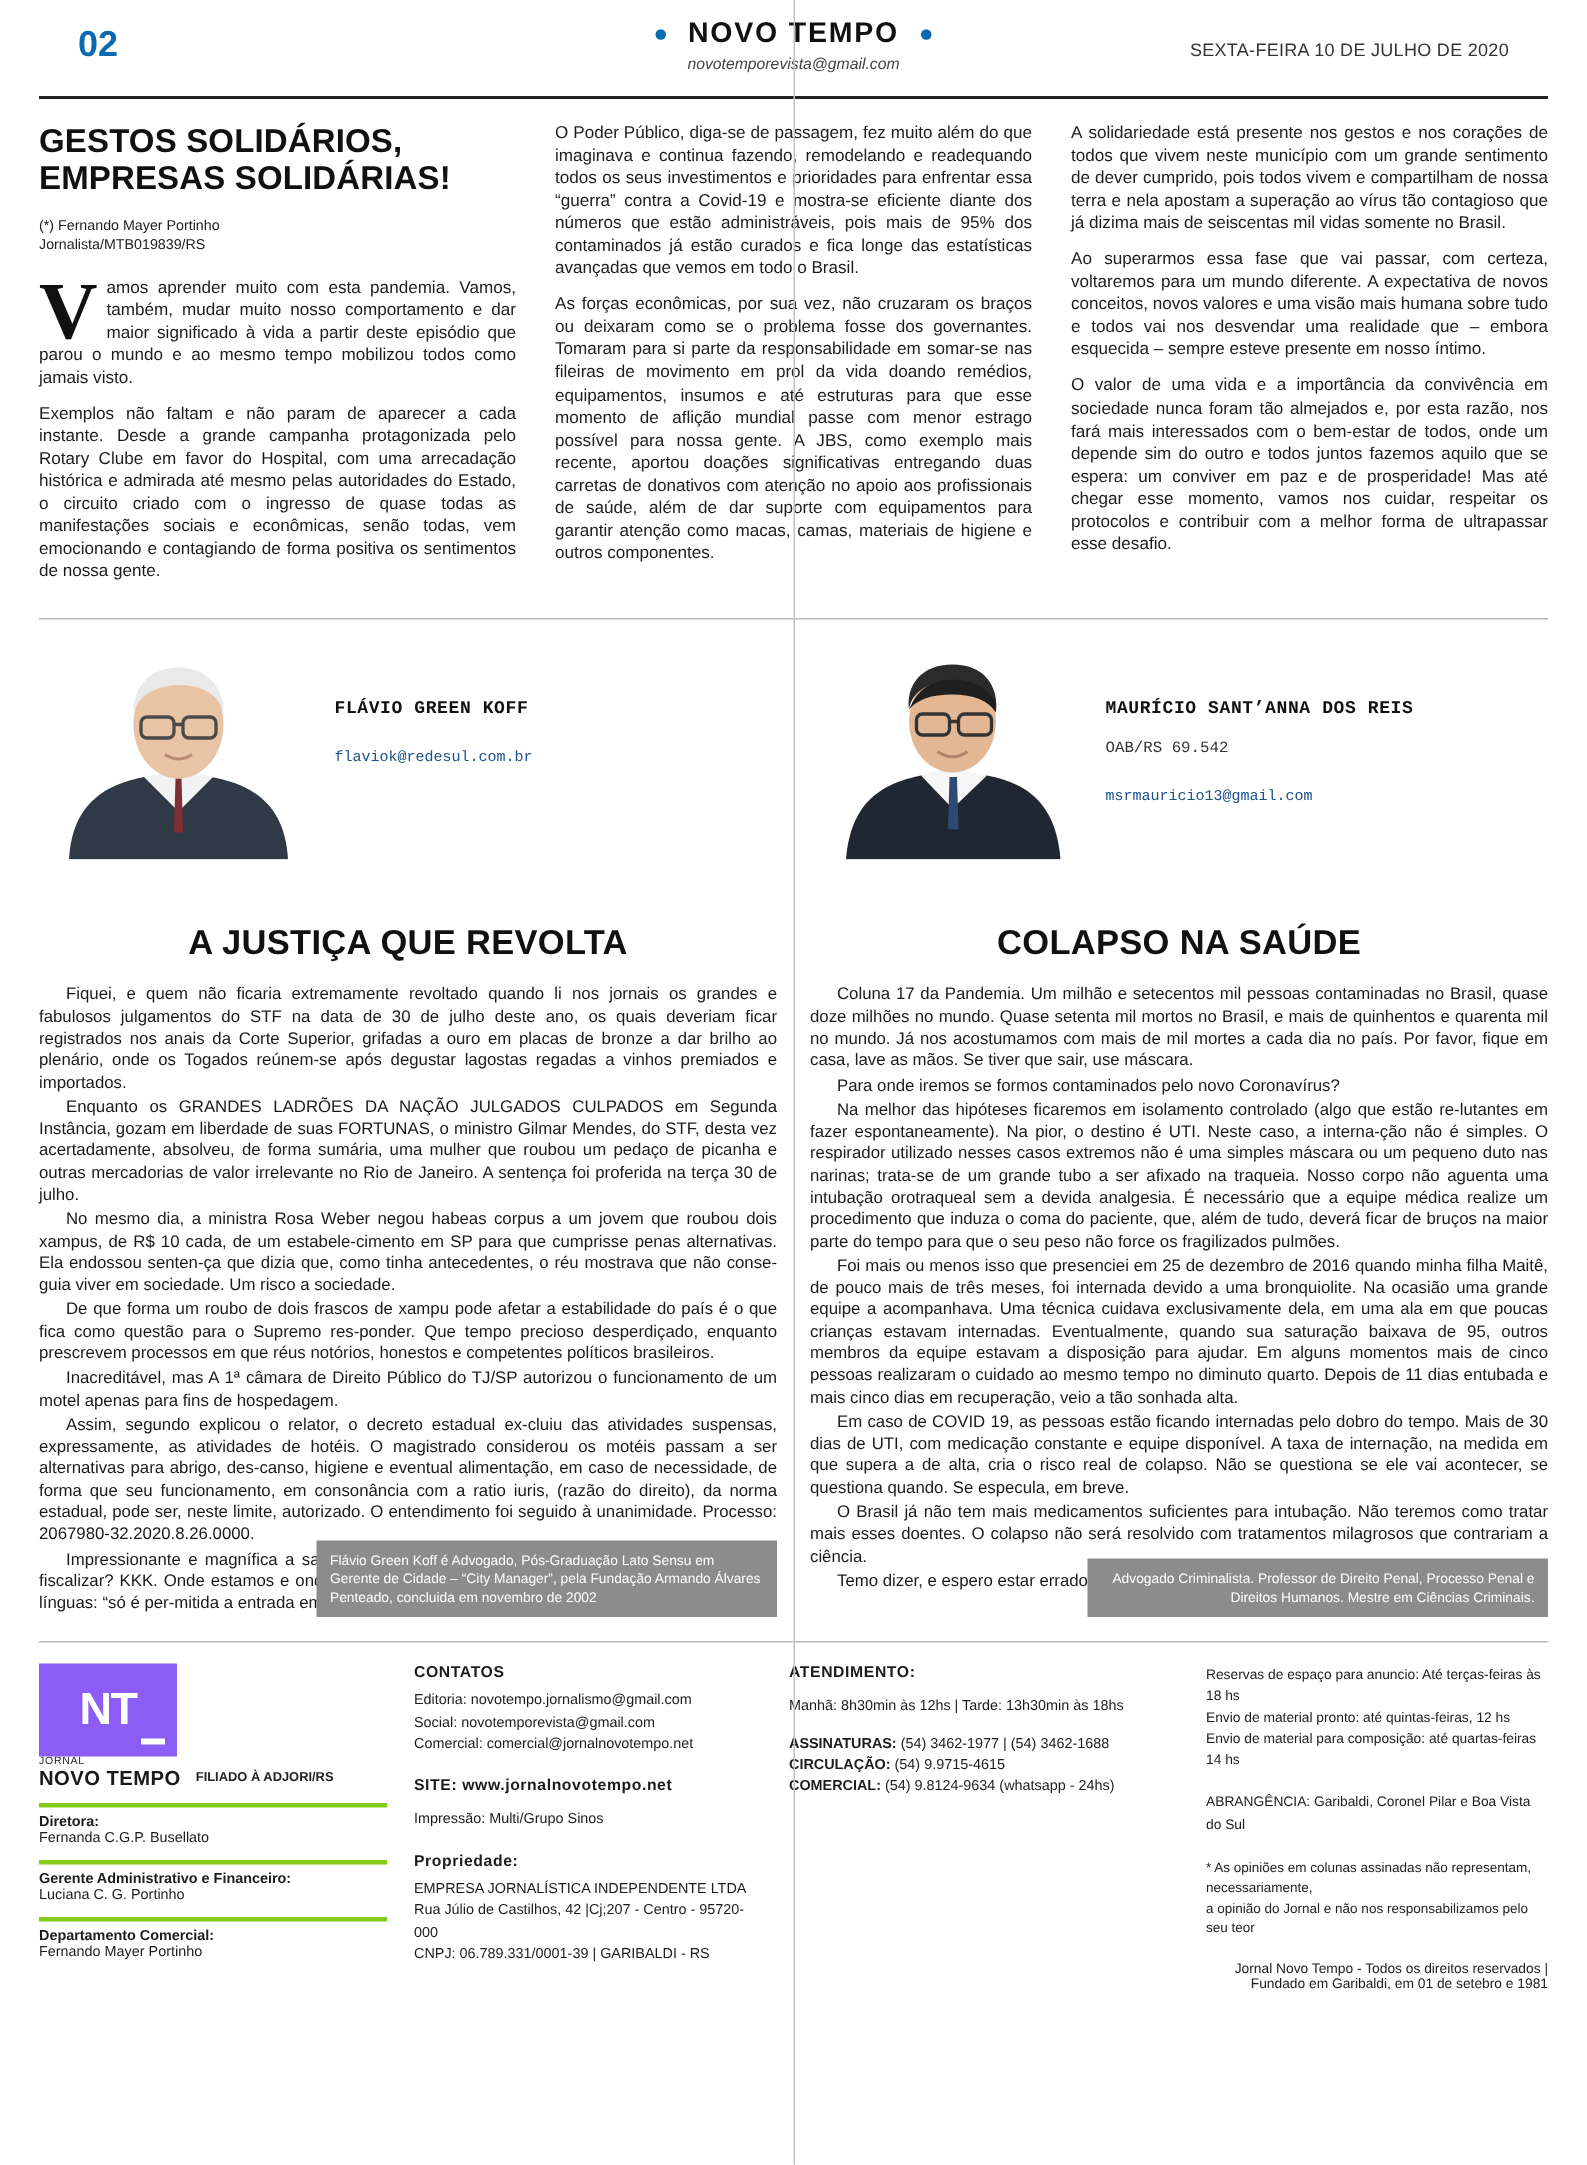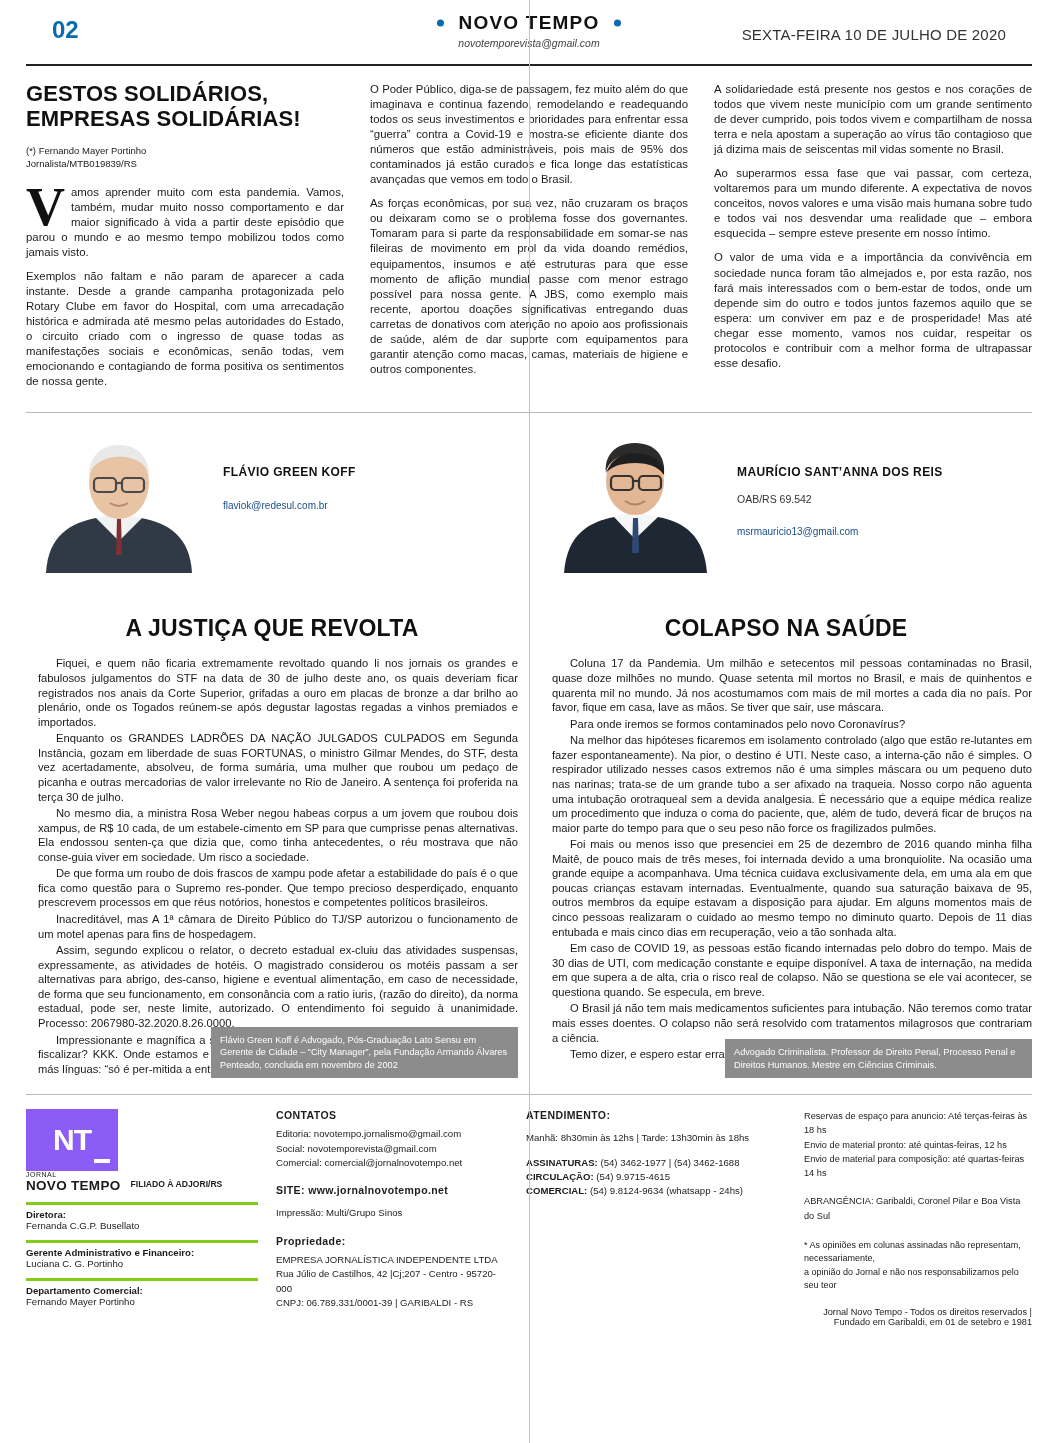--- a/index.html
+++ b/index.html
@@ -28,21 +28,21 @@
   }
   .mast-title::before { left: -22px; }
   .mast-title::after { right: -22px; }
   .mast-mail { font-size: 10.5px; font-style: italic; color: #444; margin-top: 3px; }
   .folio {
     position: absolute; left: 26px; top: 16px;
     font-size: 24px; font-weight: bold; color: #0a6ab0;
   }
   .mast-date {
     position: absolute; right: 26px; top: 26px;
-    font-size: 15px; color: #333; letter-spacing: .2px;
+    font-size: 12px; color: #333; letter-spacing: .2px;
   }
   .rule-top { border-top: 2px solid #222; margin: 6px 0 0 0; }
 
   
   .top-cols {
     display: flex; gap: 26px; padding-top: 16px;
   }
   .col { width: 328px; }
   .headline {
     font-size: 22px; font-weight: bold; line-height: 1.12; color: #111;
@@ -64,35 +64,35 @@
     display: flex; gap: 22px; margin-top: 14px;
     border-top: 1px solid #b9b9b9; padding-top: 10px;
   }
   .feature { width: 505px; position: relative; }
   .feature-head { display: flex; gap: 0; align-items: flex-start; height: 172px; }
   .portrait {
     width: 185px; height: 150px; position: relative; overflow: hidden;
     flex: 0 0 185px;
   }
   .portrait svg { display: block; }
-  .author-meta { padding: 42px 0 0 12px; flex: 1; }
+  .author-meta { padding: 42px 0 0 12px; flex: 1; font-family: Liberation Mono, monospace; }
   .author-name { font-size: 12px; font-weight: bold; letter-spacing: .4px; color: #111; }
   .author-sub { font-size: 10.5px; color: #333; margin-top: 14px; }
   .author-mail { font-size: 10px; color: #1a4f8a; margin-top: 21px; }
   .author-bio {
     background: #8c8c8c; color: #ffffff; font-size: 9.2px; line-height: 1.35;
     padding: 7px 9px; position: absolute; bottom: 0; right: 0;
   }
   .bio-left { left: 185px; }
-  .bio-right { left: 185px; }
+  .bio-right { left: 185px; text-align: right; }
   .feature-title {
     font-size: 23px; font-weight: bold; text-align: center; margin: 20px 0 14px 0;
     color: #111; letter-spacing: .2px;
   }
-  .feature-body { columns: 1; margin-left: 12px; }
+  .feature-body { columns: 1; }
   .feature-body p { font-size: 11.2px; line-height: 1.30; text-align: justify; margin: 0 0 2px 0; text-indent: 18px; }
   .divider-v {
     position: absolute; top: 0; bottom: 0; left: 50%; width: 1px; background: #c2c2c2;
   }
 
   
   .footer {
     margin-top: 16px; border-top: 1px solid #b9b9b9; padding-top: 14px;
     display: flex; gap: 18px; font-size: 9.6px; color: #1c1c1c;
   }

